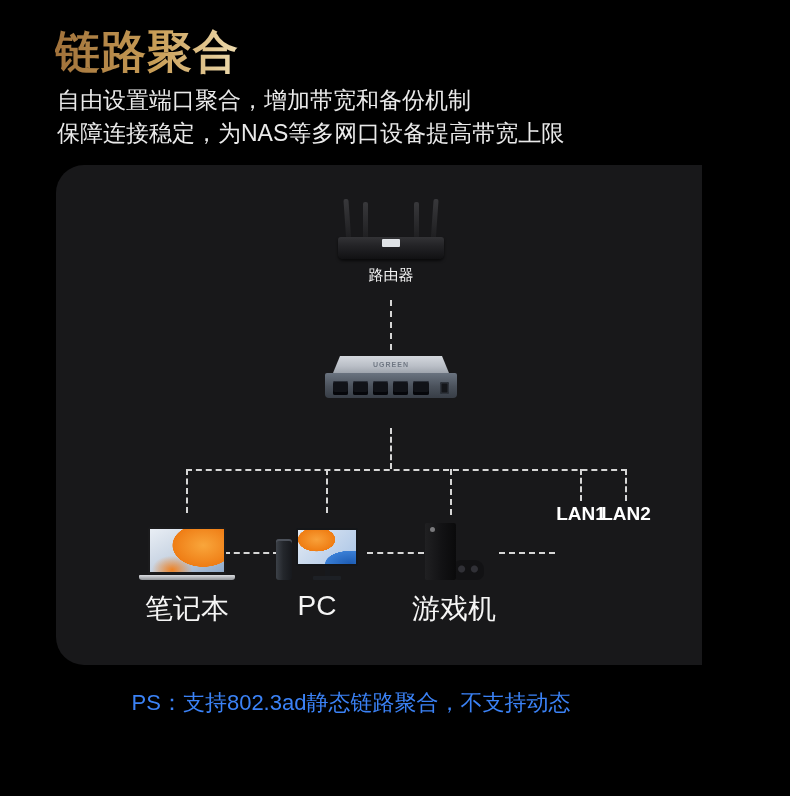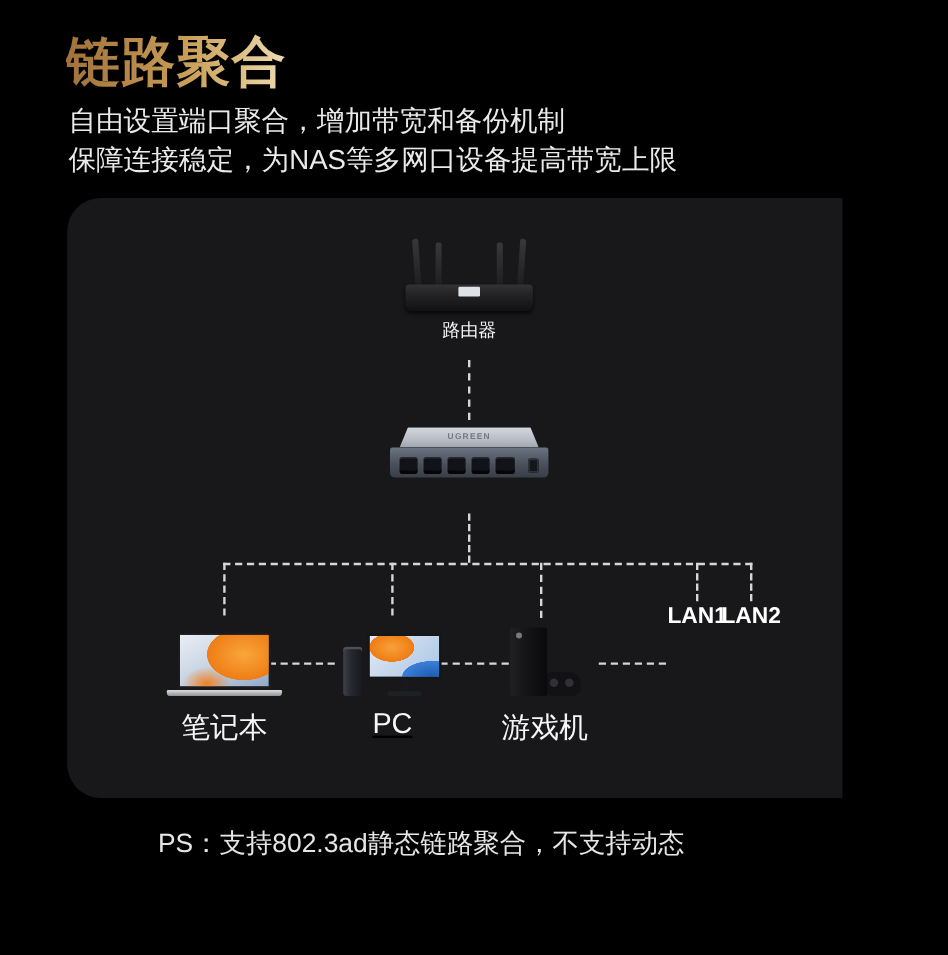--- a/index.html
+++ b/index.html
@@ -25,21 +25,21 @@
     position:absolute; left:56px; top:165px; width:679px; height:500px;
     background:#18181a; border-radius:28px;
   }
 
   
   .vline { position:absolute; width:0; border-left:2px dashed #d6d6d6; }
   .hline { position:absolute; height:0; border-top:2px dashed #d6d6d6; }
 
   
   .col { position:absolute; display:flex; flex-direction:column; align-items:center; }
-  .dev-label { margin-top:10px; font-size:24px; color:#f5f5f5; }
+  .dev-label { margin-top:10px; font-size:28px; color:#f5f5f5; }
   .icon-box { height:60px; display:flex; align-items:flex-end; justify-content:center; }
 
   
   .router { position:relative; width:116px; height:62px; }
   .antenna { position:absolute; bottom:14px; width:5px; background:linear-gradient(180deg,#38383b,#1a1a1c); border-radius:2px 2px 0 0; }
   .antenna.a1 { left:12px;  height:46px; transform:rotate(-4deg); }
   .antenna.a2 { left:30px;  height:43px; }
   .antenna.a3 { left:81px;  height:43px; }
   .antenna.a4 { left:99px;  height:46px; transform:rotate(4deg); }
   .router-body {
@@ -123,21 +123,21 @@
   .nas-side { position:absolute; left:50px; bottom:0; width:34px; height:48px;
     background:linear-gradient(90deg,#aab1bb 0%,#8b93a0 55%,#6e7683 100%);
     transform:skewY(6deg); transform-origin:top left; border-radius:0 3px 3px 0; }
 
   
   .node-label { position:absolute; font-size:15px; color:#f5f5f5; text-align:center; }
   .lan-label { position:absolute; width:60px; text-align:center; font-size:19px; font-weight:600; color:#ffffff; }
 
   
   .footer-note { position:absolute; left:0; top:688px; width:100%; text-align:center;
-    font-size:22px; color:#e5e5e5; }
+    font-size:22px; color:#3b82f6; }
 </style>
 </head>
 <body>
 
 <div class="stage">
 
   <h1 class="title">链路聚合</h1>
   <p class="subtitle">
     <span>自由设置端口聚合，增加带宽和备份机制</span><br>
     <span>保障连接稳定，为NAS等多网口设备提高带宽上限</span>
@@ -196,21 +196,21 @@
     <div class="col" style="left:61px; top:355px; width:140px;">
       <div class="icon-box">
         <div class="laptop">
           <span class="lap-screen"></span>
           <span class="lap-base"></span>
         </div>
       </div>
       <div class="dev-label">笔记本</div>
     </div>
 
-    <div class="col" style="left:201px; top:355px; width:140px;text-decoration:underline;">
+    <div class="col" style="left:191px; top:355px; width:140px;">
       <div class="icon-box">
         <div class="pc">
           <span class="pc-tower"></span>
           <span class="pc-monitor">
             <span class="pc-screen"></span>
             <span class="pc-neck"></span>
             <span class="pc-foot"></span>
           </span>
         </div>
       </div>

